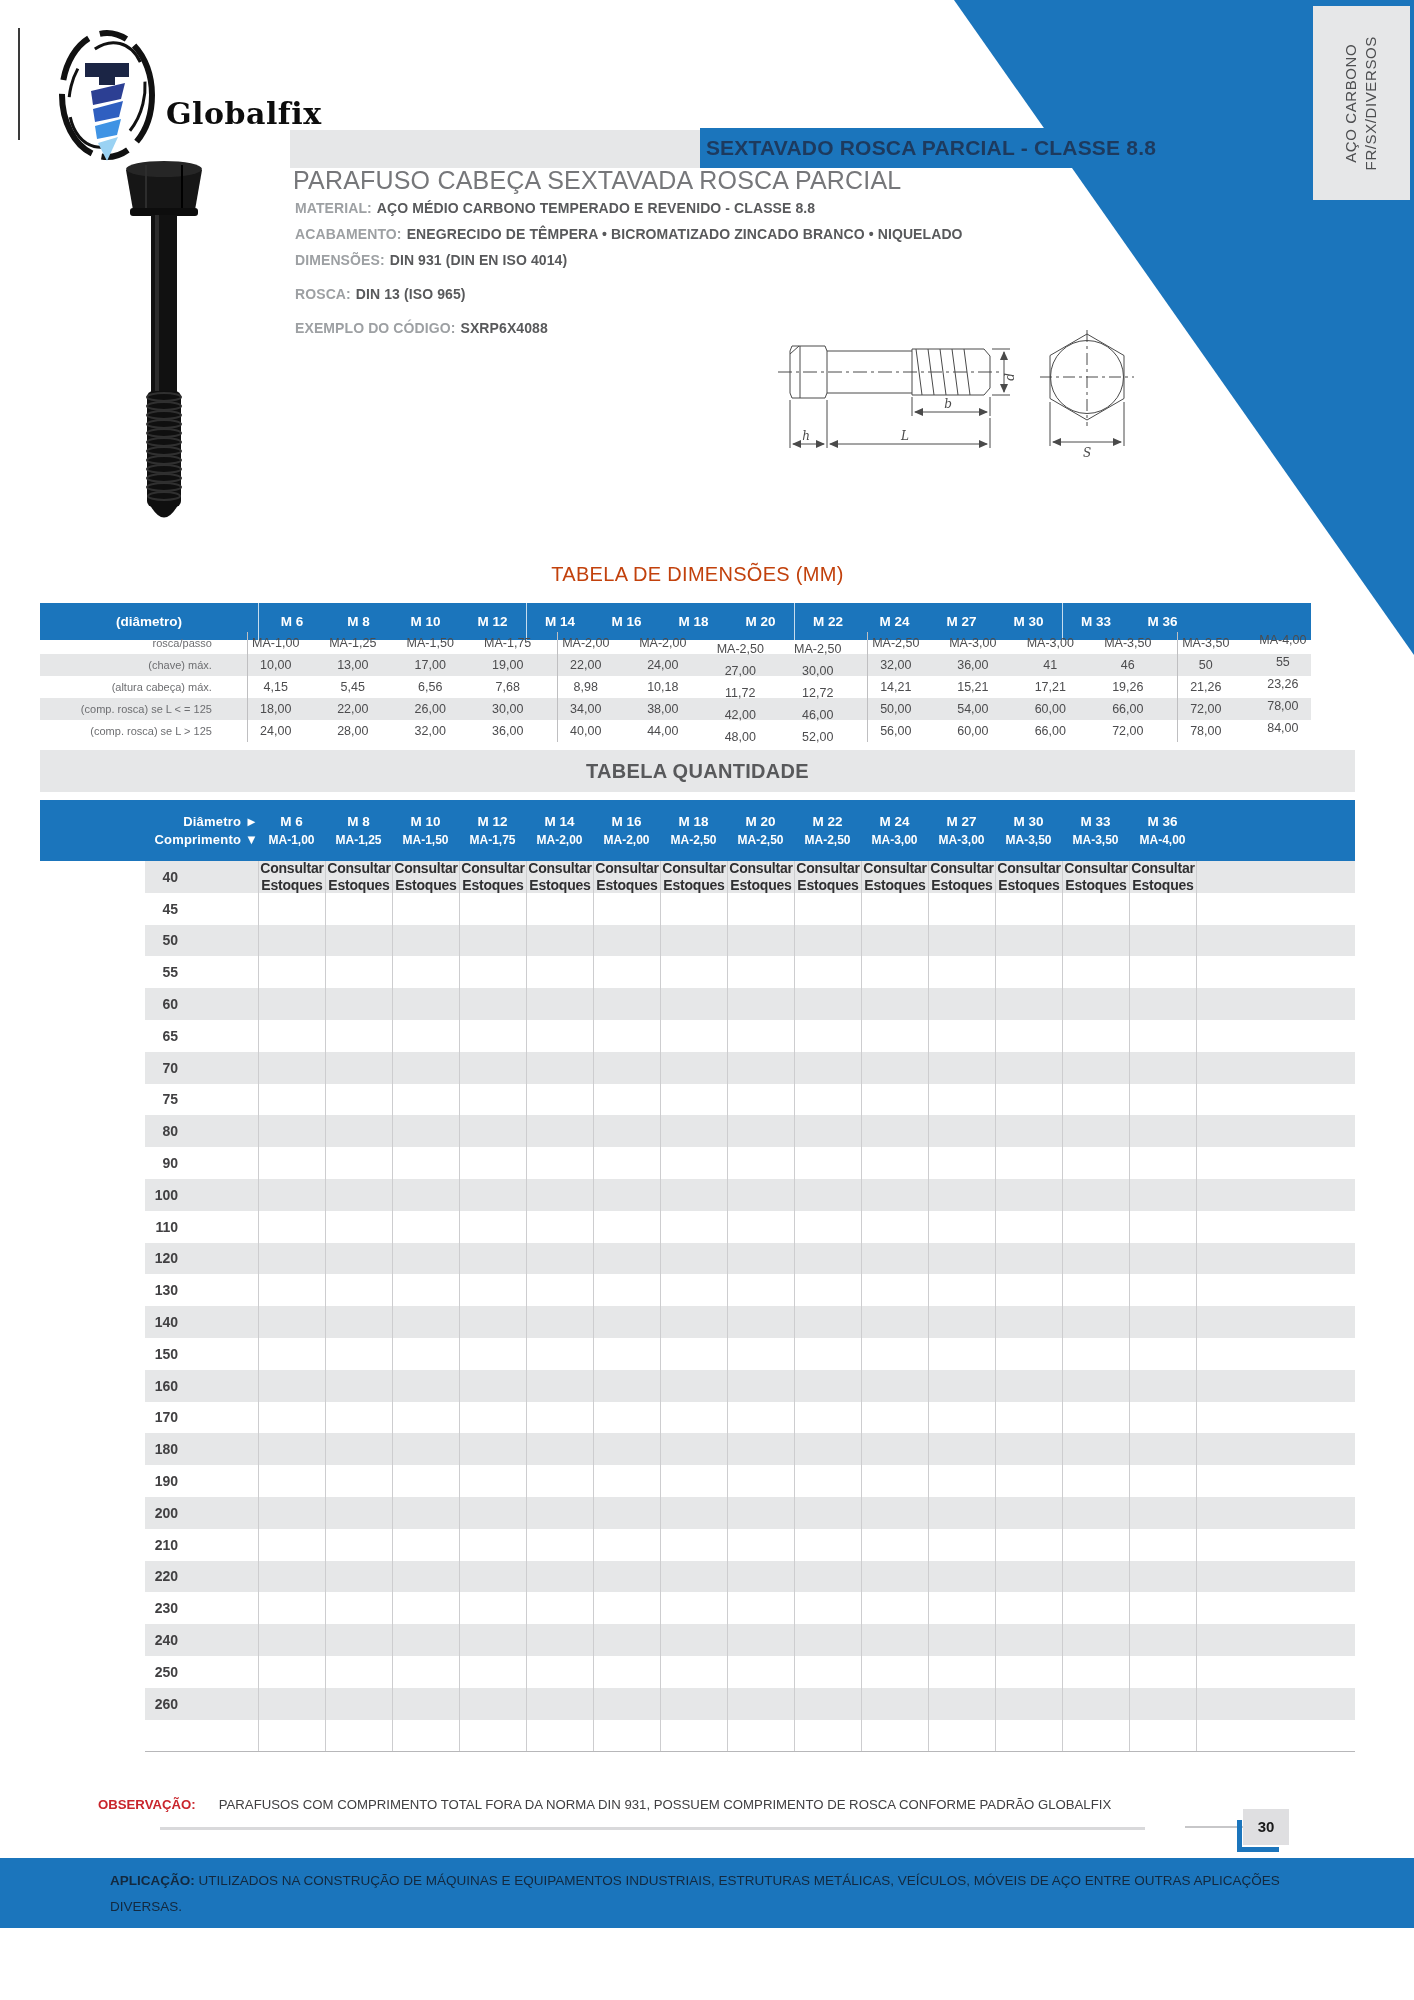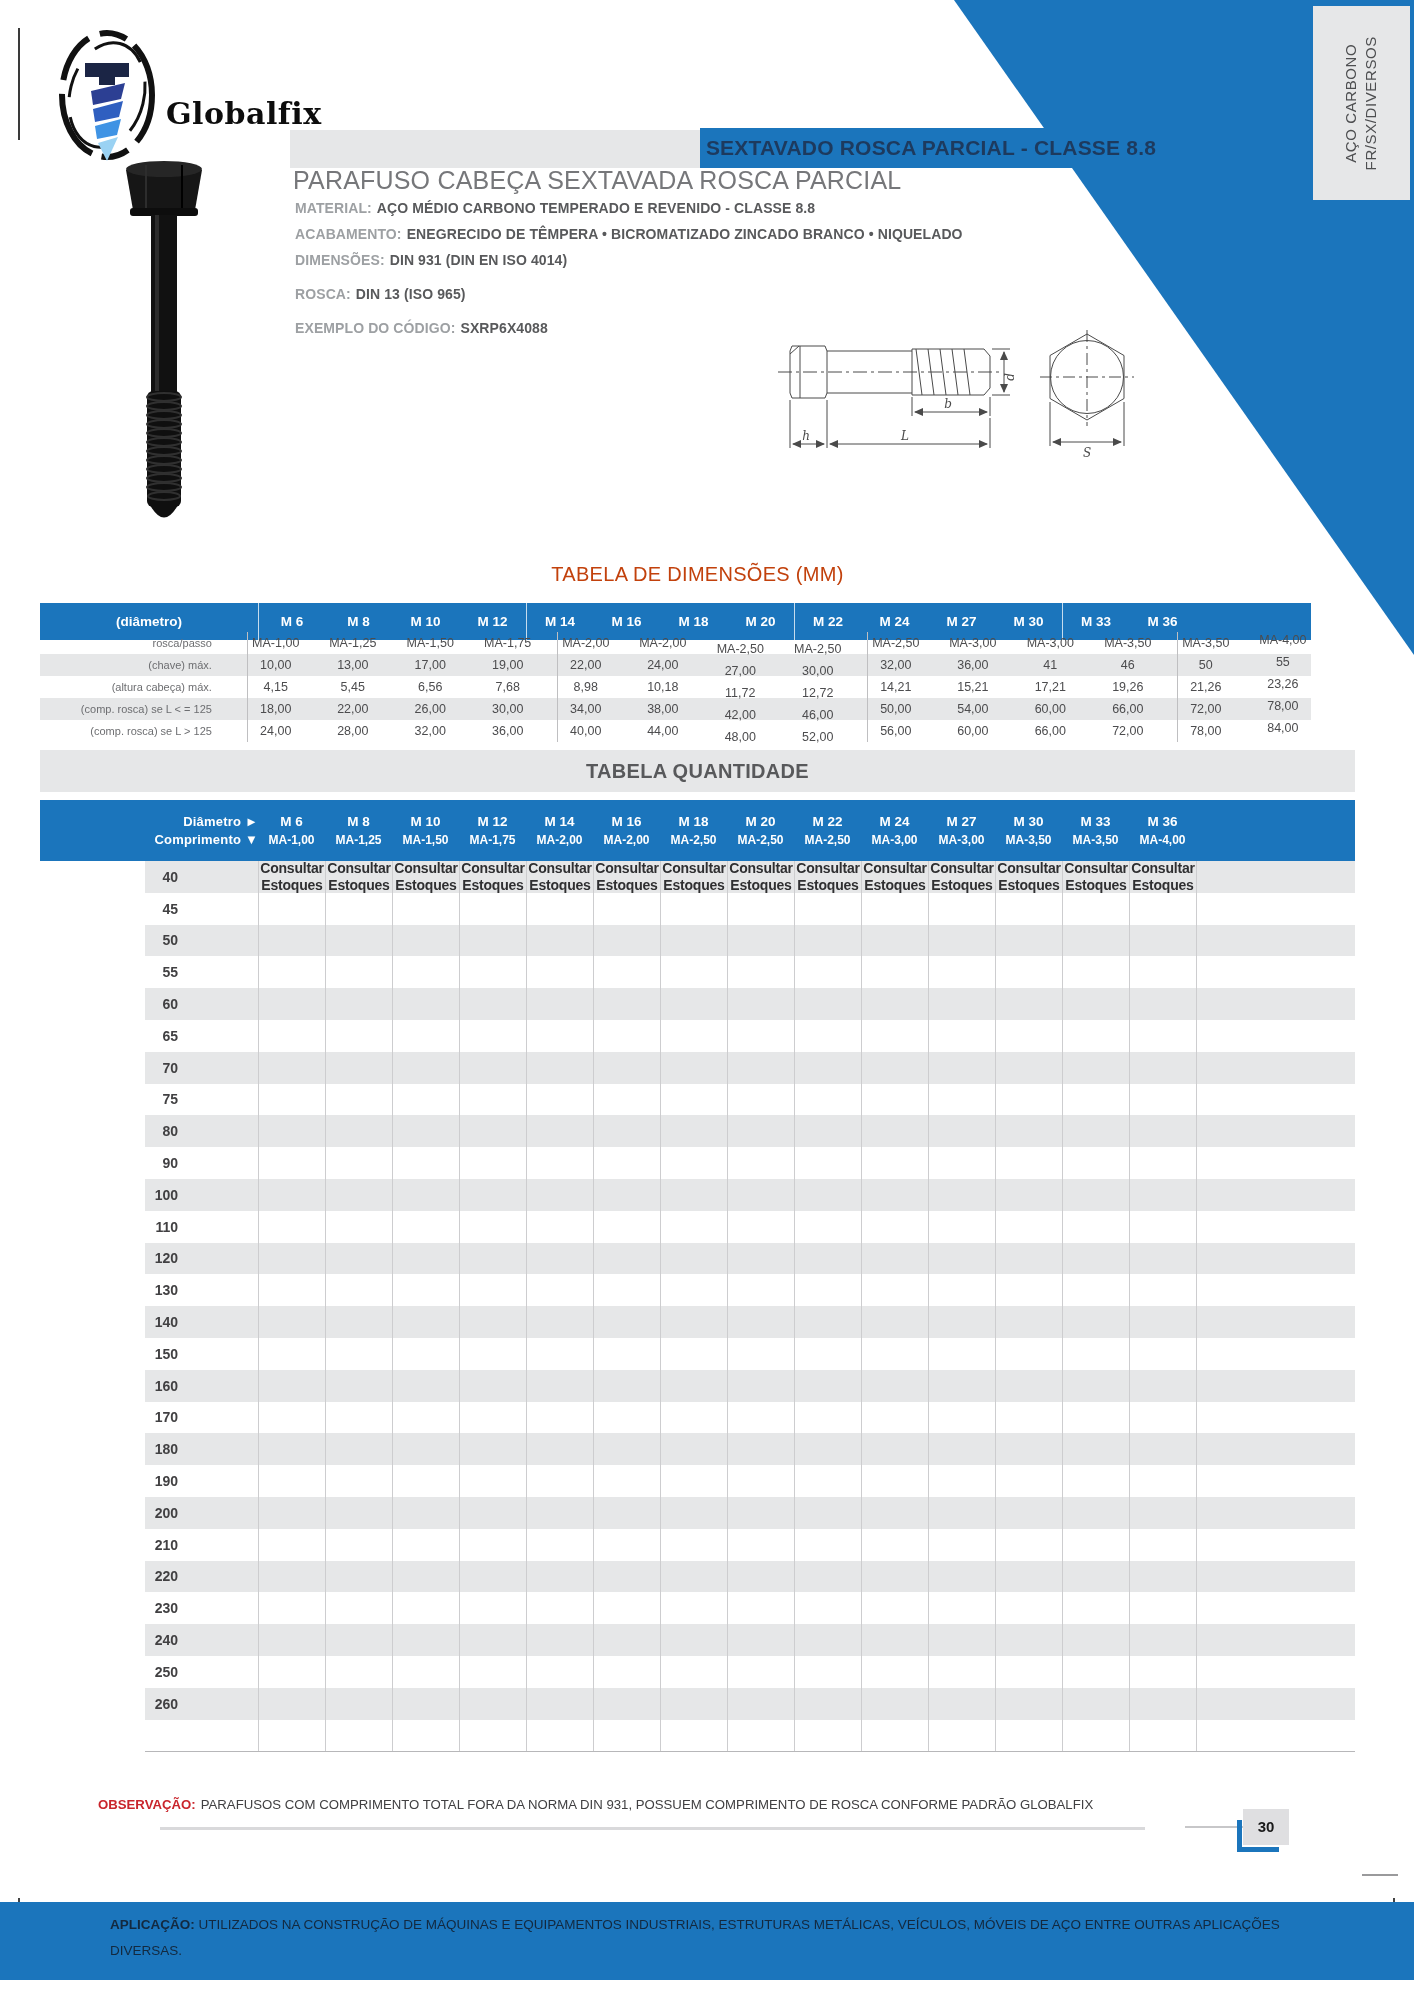--- a/index.html
+++ b/index.html
@@ -72,32 +72,32 @@
           align-self:center;}
   .qcell{width:67px;height:100%;border-left:1px solid #cdcdcf;box-sizing:border-box;
          display:flex;flex-direction:column;justify-content:center;align-items:center;}
   .qcell.first{margin-left:80px;}
   .qfill{flex:1;height:100%;border-left:1px solid #cdcdcf;box-sizing:border-box;}
   .stock1,.stock2{font-size:14px;font-weight:bold;color:#2f2f31;line-height:1.2;
                   letter-spacing:-.2px;}
 
   
   #observation{left:98px;top:1797px;font-size:13.2px;white-space:nowrap;}
-  #observation .lbl{color:#c9252c;font-weight:bold;margin-right:5px;}
+  #observation .lbl{color:#c9252c;font-weight:bold;margin-right:23px;}
   #observation .txt{color:#414042;}
   #obs-rule{left:160px;top:1827px;width:985px;height:3px;background:#d9d9db;}
   #page-line{left:1185px;top:1826px;width:58px;height:2px;background:#c7c7c9;}
   #page-blue-l{left:1237px;top:1820px;width:42px;height:32px;border-left:5px solid #1b75bc;
                border-bottom:5px solid #1b75bc;box-sizing:border-box;}
   #page-box{left:1243px;top:1809px;width:46px;height:36px;background:#dfdfe1;text-align:center;
             line-height:36px;font-size:15px;font-weight:bold;color:#1a1a1a;}
   #small-line{left:1362px;top:1874px;width:36px;height:2px;background:#9a9a9c;}
   #edge-tick-bl{left:18px;top:1898px;width:2px;height:30px;background:#444;}
   #edge-tick-br{left:1393px;top:1898px;width:2px;height:30px;background:#444;}
-  #bottom-bar{left:0;top:1902px;width:1414px;height:78px;background:#1b75bc;}
+  #bottom-bar{left:0;top:1858px;width:1414px;height:70px;background:#1b75bc;}
   #app-text{position:absolute;left:110px;top:10px;width:1240px;font-size:13.5px;
             line-height:1.95;color:#13293f;}
   #app-text .lbl{font-weight:bold;}
 </style>
 </head>
 <body>
 
 <div class="abs" id="edge-tick-tl"></div>
 
 <svg class="abs" id="logo-svg" style="left:55px;top:25px;" width="105" height="140" viewBox="0 0 105 140">

